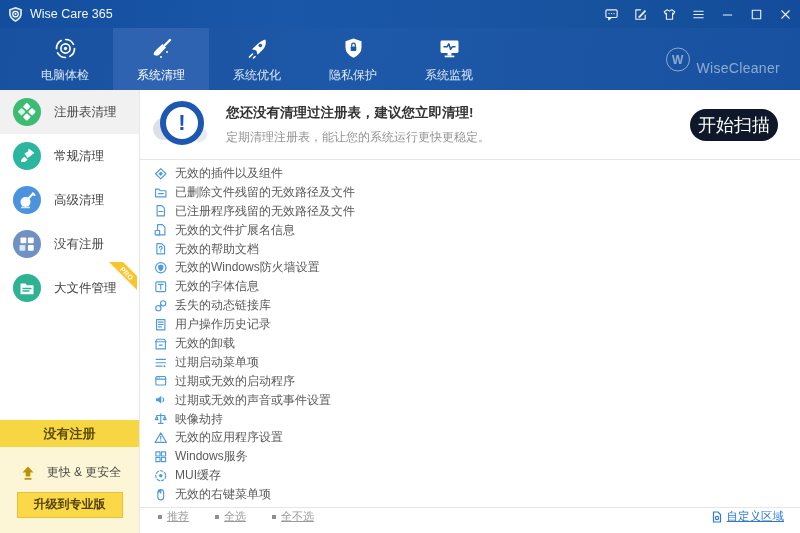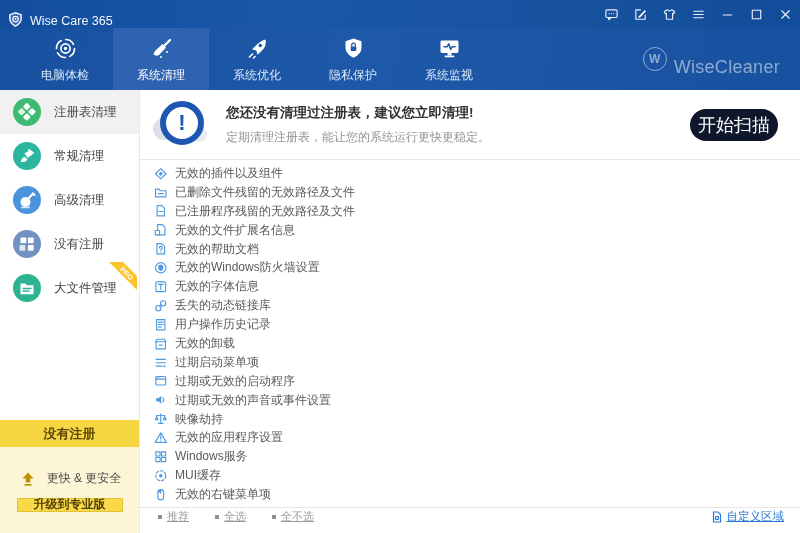--- a/index.html
+++ b/index.html
@@ -1,60 +1,60 @@
 <!DOCTYPE html>
 <html><head>
 <meta charset="utf-8">
 <style>
   * { margin:0; padding:0; box-sizing:border-box; }
   html,body { width:800px; height:533px; overflow:hidden; }
   body { font-family:"Liberation Sans","DejaVu Sans",sans-serif; background:#fff; }
   .window { width:800px; height:533px; display:flex; flex-direction:column; overflow:hidden; background:#fff; }
 
   
-  .titlebar { height:28px; flex:0 0 28px; background:linear-gradient(95deg,#124d9e 0%,#1b57a9 35%,#17539f 70%,#124c9a 100%); display:flex; align-items:flex-end; padding-left:7px; color:#fff; }
+  .titlebar { height:28px; flex:0 0 28px; background:linear-gradient(95deg,#124d9e 0%,#1b57a9 35%,#17539f 70%,#124c9a 100%); display:flex; align-items:center; padding-left:7px; color:#fff; }
   .titlebar .app-icon { width:17px; height:17px; margin-right:6px; }
   .titlebar .app-title { font-size:12.5px; color:#f2f6fb; }
   .tb-right { margin-left:auto; display:flex; align-items:center; height:100%; }
   .tb-btn { width:29px; height:100%; display:flex; align-items:center; justify-content:center; cursor:pointer; opacity:.92; }
   .tb-btn svg { width:15px; height:15px; stroke:#fff; fill:none; stroke-width:1.2; stroke-linecap:round; stroke-linejoin:round; }
   .tb-btn svg .fill { fill:#fff; stroke:none; }
 
   
   .navbar { height:62px; flex:0 0 62px; background:linear-gradient(100deg,#17519f 0%,#1e58a8 45%,#17519f 100%); display:flex; padding-left:17px; position:relative; }
   .tab { width:96px; height:100%; display:flex; flex-direction:column; align-items:center; justify-content:center; gap:5px; cursor:pointer; color:#dbe7f7; }
   .tab.active { background:#2d63b0; color:#fff; }
   .tab svg { width:27px; height:27px; stroke:#fff; fill:none; stroke-width:1.7; stroke-linecap:round; stroke-linejoin:round; }
   .tab svg .fill { fill:#fff; stroke:none; }
   .tab svg .navy { fill:#1e58a8; stroke:none; }
   .tab .tab-label { font-size:12px; }
   .watermark { position:absolute; right:20px; top:50%; transform:translateY(-50%); display:flex; align-items:center; gap:7px; color:rgba(255,255,255,.5); }
   .watermark .wm-circle { width:24px; height:24px; border:1.4px solid rgba(255,255,255,.5); border-radius:50%; display:flex; align-items:center; justify-content:center; font-size:12px; font-weight:bold; }
-  .watermark .wm-text { font-size:18px; letter-spacing:.3px;margin-top:17px; }
+  .watermark .wm-text { font-size:14px; letter-spacing:.3px;margin-top:17px; }
 
   
   .body { flex:1; display:flex; min-height:0; }
 
   
   .sidebar { width:140px; flex:0 0 140px; background:#fff; border-right:1px solid #e7e7e7; display:flex; flex-direction:column; }
   .side-item { height:44px; flex:0 0 44px; display:flex; align-items:center; padding-left:13px; gap:13px; cursor:pointer; position:relative; }
   .side-item.active { background:#f1f1f1; }
   .side-icon { width:28px; height:28px; border-radius:50%; flex:0 0 28px; display:flex; align-items:center; justify-content:center; }
   .side-icon svg { width:28px; height:28px; }
   .side-label { font-size:12.5px; color:#444; }
   .pro-ribbon { position:absolute; width:32px; height:32px; right:2px; top:-4px; overflow:hidden; pointer-events:none; }
   .pro-ribbon i { position:absolute; display:block; width:46px; padding:2px 0 1px; background:#fcc42c; color:#fff; font-size:7px; font-weight:bold; font-style:normal; text-align:center; transform:rotate(45deg); right:-13px; top:6px; }
 
   .side-spacer { flex:1; }
   .register-bar { height:27px; flex:0 0 27px; background:#f7d644; color:#5c4b06; font-size:13px; font-weight:bold; display:flex; align-items:center; justify-content:center; cursor:pointer; }
   .upgrade-area { flex:0 0 86px; background:#fdf6d6; display:flex; flex-direction:column; align-items:center; justify-content:center; gap:9px; }
   .upgrade-row { display:flex; align-items:center; gap:9px; }
   .upgrade-row svg { width:20px; height:20px; }
   .upgrade-tagline { font-size:12px; color:#4a4a4a; }
-  .upgrade-btn { width:106px; height:14px; background:#fbd848; border:1px solid #e3c238; color:#4e3f04; font-size:12px; font-weight:bold; display:flex; align-items:center; justify-content:center; cursor:pointer; }
+  .upgrade-btn { width:106px; height:26px; background:#fbd848; border:1px solid #e3c238; color:#4e3f04; font-size:12px; font-weight:bold; display:flex; align-items:center; justify-content:center; cursor:pointer; }
 
   
   .main { flex:1; display:flex; flex-direction:column; min-width:0; background:#fff; }
   .alert-row { height:70px; flex:0 0 70px; display:flex; align-items:center; padding:0 22px 0 12px; border-bottom:1px solid #e6e6e6; }
   .alert-icon { width:58px; height:58px; position:relative; margin-right:16px; flex:0 0 58px; }
   .alert-icon .deco1 { position:absolute; width:22px; height:22px; border-radius:50%; background:#dde1e7; left:1px; top:22px; }
   .alert-icon .deco2 { position:absolute; width:15px; height:15px; border-radius:50%; background:#e7eaef; right:3px; top:31px; }
   .alert-ring { position:absolute; left:8px; top:5px; width:44px; height:44px; border:6.5px solid #1d57b2; border-radius:50%; background:#fff; display:flex; align-items:center; justify-content:center; z-index:2; font-size:22px; font-weight:900; color:#1d57b2; }
   .alert-texts { display:flex; flex-direction:column; gap:7px; }
   .alert-title { font-size:13.5px; font-weight:bold; color:#333; }

